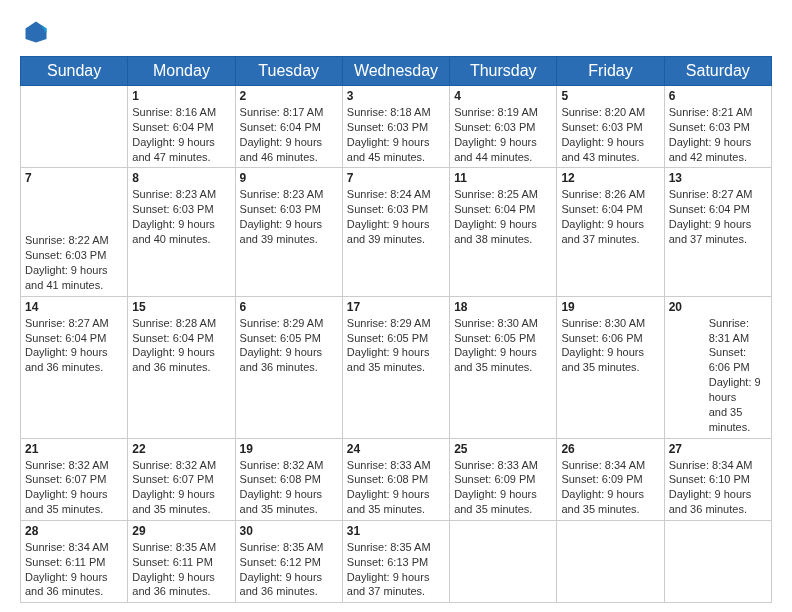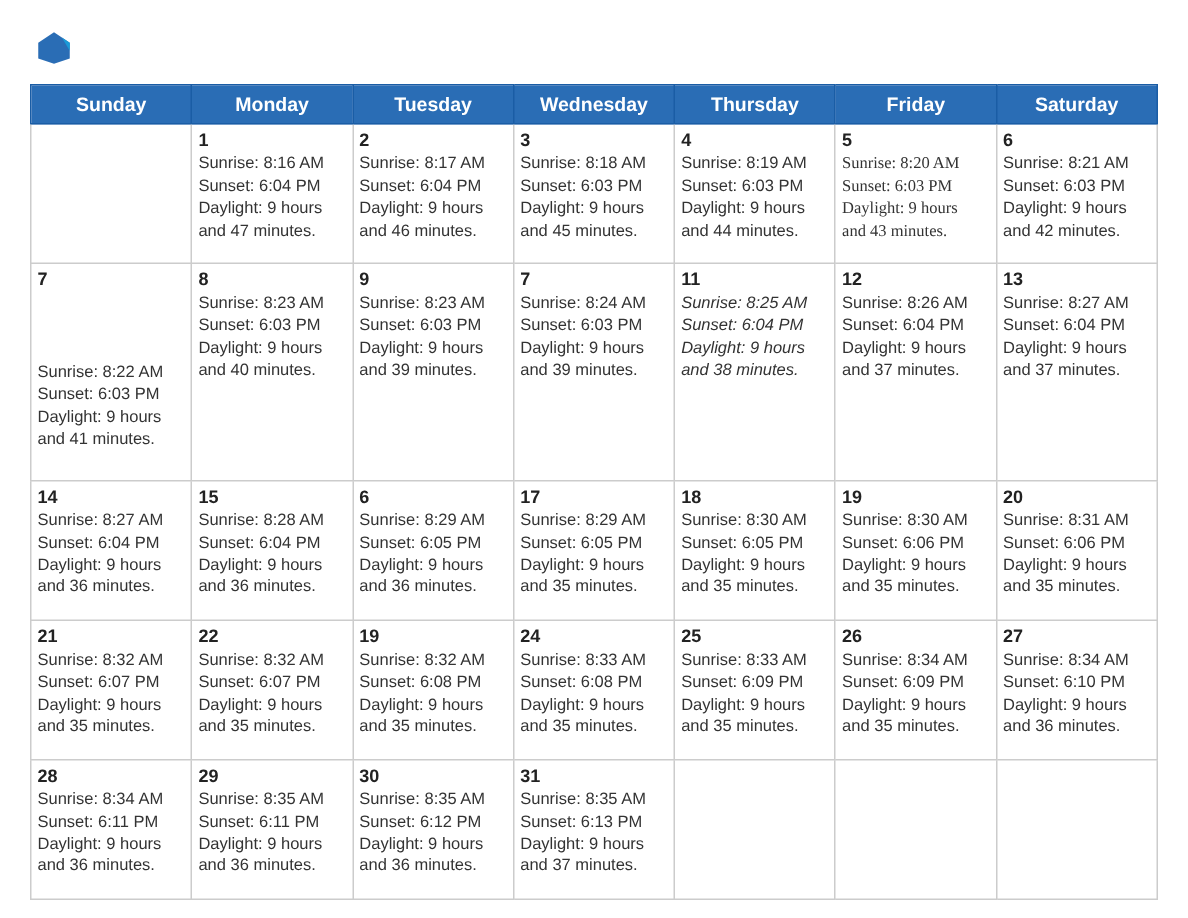--- a/index.html
+++ b/index.html
@@ -55,22 +55,22 @@
     .calendar {
       flex: 1;
       border: 1px solid #ccc;
       border-collapse: collapse;
       width: 100%;
       table-layout: fixed;
     }
     .calendar th {
       background-color: #2a6db5;
       color: #fff;
-      font-size: 13px;
-      font-weight: bold;
+      font-size: 16px;
+      font-weight: normal;
       padding: 5px 4px;
       text-align: center;
       border: 1px solid #1a5da5;
     }
     .calendar td {
       border: 1px solid #ccc;
       vertical-align: top;
       padding: 3px 4px;
       font-size: 9.5px;
       color: #333;
@@ -154,21 +154,21 @@
           </td>
           <td>
             <div class="day-num">4</div>
             <div class="day-info" style="white-space: pre-line;">Sunrise: 8:19 AM
 Sunset: 6:03 PM
 Daylight: 9 hours
 and 44 minutes.</div>
           </td>
           <td>
             <div class="day-num">5</div>
-            <div class="day-info" style="white-space: pre-line; font-family: Liberation Serif, serif;">Sunrise: 8:20 AM
+            <div class="day-info" style="white-space: pre-line;">Sunrise: 8:20 AM
 Sunset: 6:03 PM
 Daylight: 9 hours
 and 43 minutes.</div>
           </td>
           <td>
             <div class="day-num">6</div>
             <div class="day-info" style="white-space: pre-line;">Sunrise: 8:21 AM
 Sunset: 6:03 PM
 Daylight: 9 hours
 and 42 minutes.</div>
@@ -198,21 +198,21 @@
           </td>
           <td>
             <div class="day-num">7</div>
             <div class="day-info" style="white-space: pre-line;">Sunrise: 8:24 AM
 Sunset: 6:03 PM
 Daylight: 9 hours
 and 39 minutes.</div>
           </td>
           <td>
             <div class="day-num">11</div>
-            <div class="day-info" style="white-space: pre-line; font-style: italic;">Sunrise: 8:25 AM
+            <div class="day-info" style="white-space: pre-line;">Sunrise: 8:25 AM
 Sunset: 6:04 PM
 Daylight: 9 hours
 and 38 minutes.</div>
           </td>
           <td>
             <div class="day-num">12</div>
             <div class="day-info" style="white-space: pre-line;">Sunrise: 8:26 AM
 Sunset: 6:04 PM
 Daylight: 9 hours
 and 37 minutes.</div>
@@ -263,21 +263,21 @@
           </td>
           <td>
             <div class="day-num">19</div>
             <div class="day-info" style="white-space: pre-line;">Sunrise: 8:30 AM
 Sunset: 6:06 PM
 Daylight: 9 hours
 and 35 minutes.</div>
           </td>
           <td>
             <div class="day-num">20</div>
-            <div class="day-info" style="white-space: pre-line;">Sunrise: 8:31 AM
+            <div class="day-info" style="white-space: pre-line; margin-left: 40px;">Sunrise: 8:31 AM
 Sunset: 6:06 PM
 Daylight: 9 hours
 and 35 minutes.</div>
           </td>
         </tr>
         <tr>
           <td>
             <div class="day-num">21</div>
             <div class="day-info" style="white-space: pre-line;">Sunrise: 8:32 AM
 Sunset: 6:07 PM

